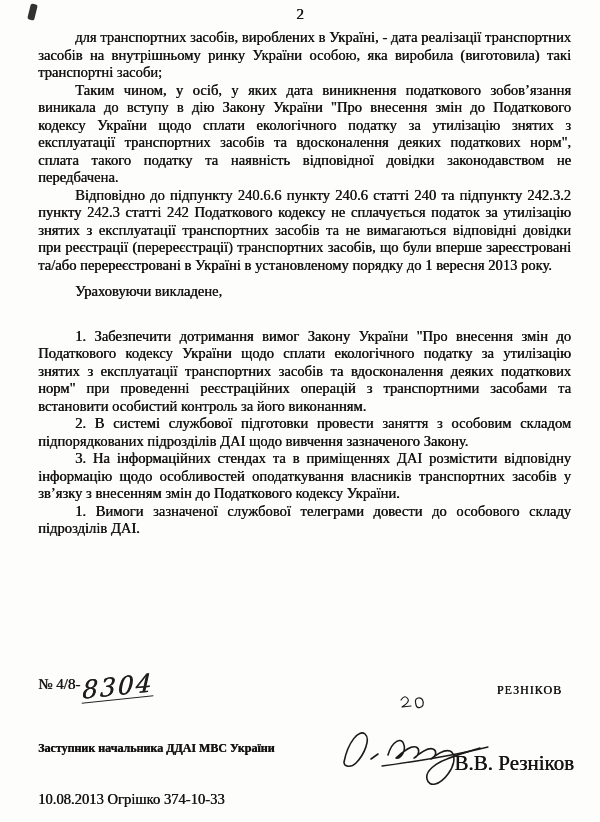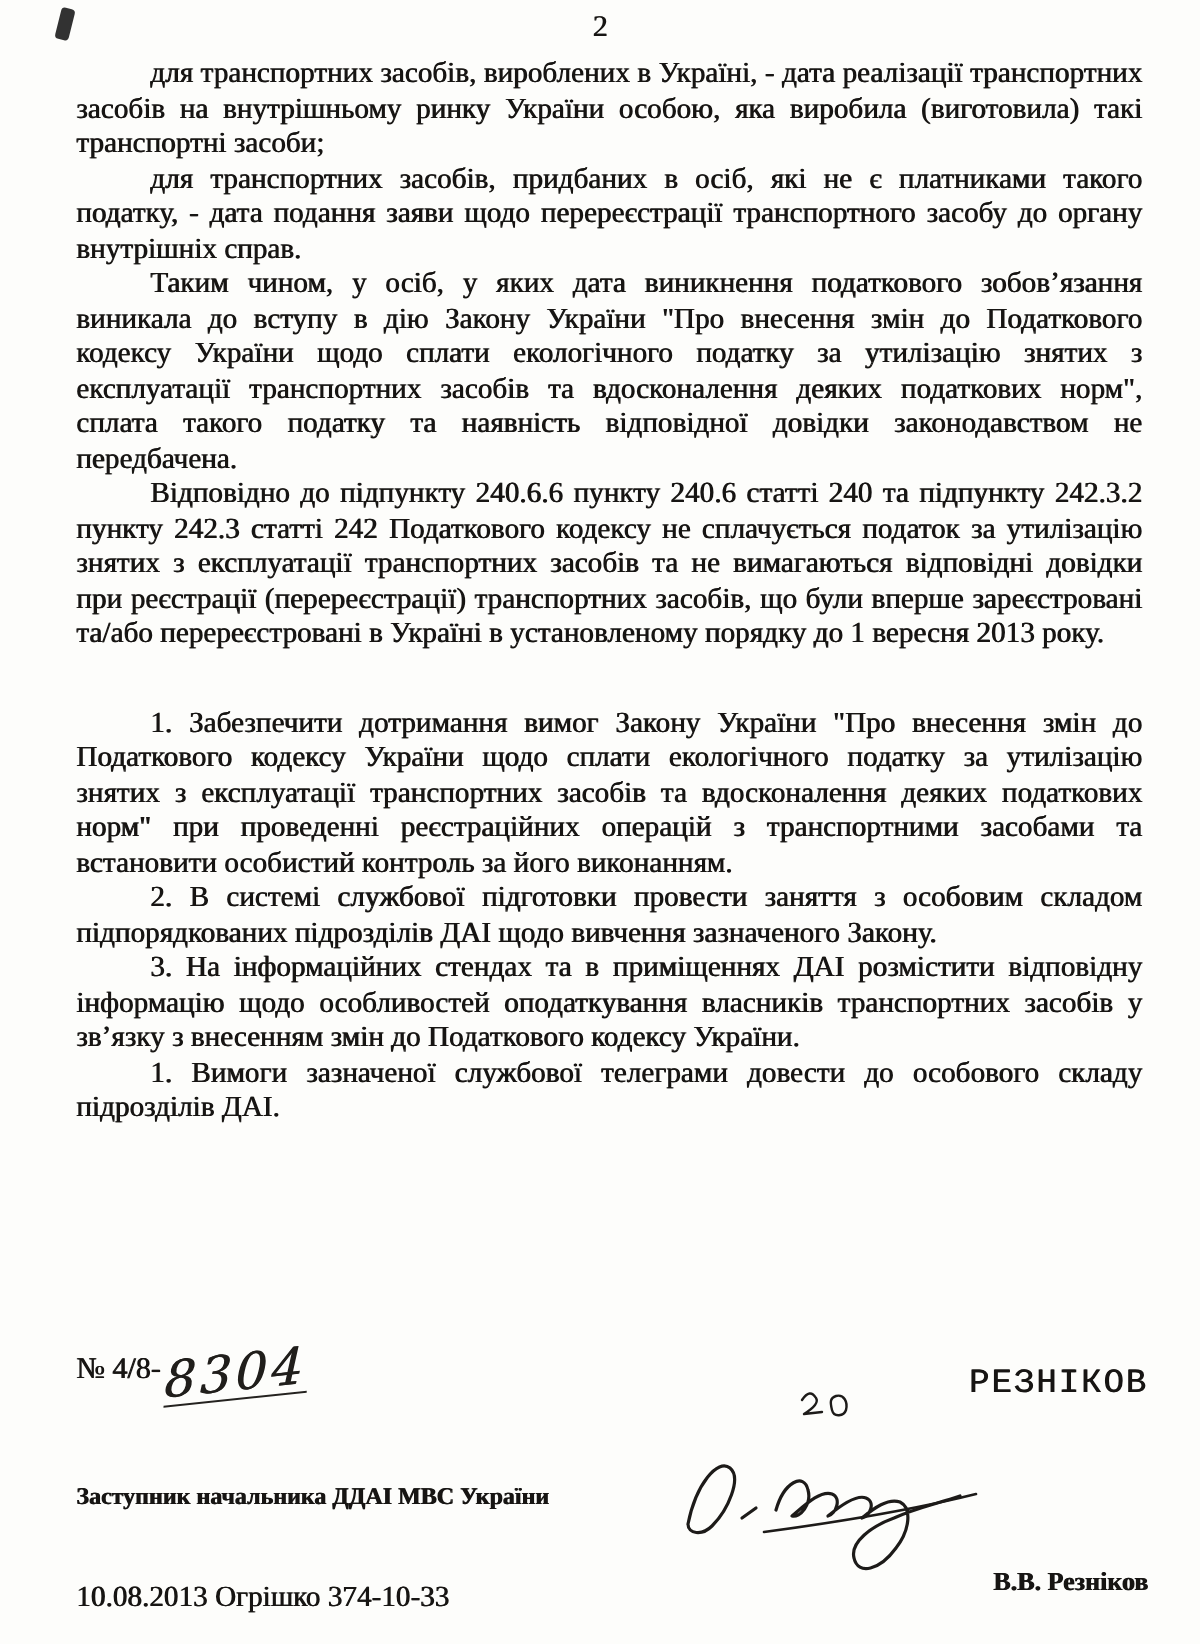--- a/index.html
+++ b/index.html
@@ -40,52 +40,52 @@
     display:inline-block;
     transform:rotate(-6deg) skewX(-8deg);
     letter-spacing:2px;
     border-bottom:1.6px solid #24221f;
     line-height:1;
     vertical-align:-6px;
     margin-left:2px;
     color:#201e1b;
   }
   .surname-right{
-    position:absolute;right:0;top:9px;
-    letter-spacing:1px;font-size:17px;font-family:Liberation Mono, monospace;
+    position:absolute;right:12px;top:9px;
+    letter-spacing:1px;font-size:12px;
   }
   .small-mark{position:absolute;left:397px;top:693px;}
   .titles{
     position:absolute;top:737px;left:38px;
     font-weight:bold;font-size:12px;line-height:22px;
   }
   .signature-svg{position:absolute;left:330px;top:708px;}
   .signer-name{
     position:absolute;right:26px;top:751px;
-    font-weight:bold;font-size:13px;margin-top:32px;
+    font-weight:normal;font-size:21px;
   }
   .date-line{
     position:absolute;left:38px;top:791px;font-size:14.6px;
   }
   svg path{fill:none;stroke:#1d1b19;stroke-linecap:round;stroke-linejoin:round;}
 </style>
 </head>
 <body>
 
 <div class="page">
 
   <div class="artifact-topleft"></div>
 
   <div class="page-number scan-text">2</div>
 
   <div class="body scan-text">
     <p>для транспортних засобів, вироблених в Україні, - дата реалізації транспортних засобів на внутрішньому ринку України особою, яка виробила (виготовила) такі транспортні засоби;</p>
-    <p>для транспортних засобів, придбаних в осіб, які не є платниками такого податку, - дата подання заяви щодо перереєстрації транспортного засобу до органу внутрішніх справ.</p>
     <p>Таким чином, у осіб, у яких дата виникнення податкового зобов’язання виникала до вступу в дію Закону України "Про внесення змін до Податкового кодексу України щодо сплати екологічного податку за утилізацію знятих з експлуатації транспортних засобів та вдосконалення деяких податкових норм", сплата такого податку та наявність відповідної довідки законодавством не передбачена.</p>
     <p>Відповідно до підпункту 240.6.6 пункту 240.6 статті 240 та підпункту 242.3.2 пункту 242.3 статті 242 Податкового кодексу не сплачується податок за утилізацію знятих з експлуатації транспортних засобів та не вимагаються відповідні довідки при реєстрації (перереєстрації) транспортних засобів, що були вперше зареєстровані та/або перереєстровані в Україні в установленому порядку до 1 вересня 2013 року.</p>
+    <p class="gap-sm">Ураховуючи викладене,</p>
     <p class="gap-lg">1. Забезпечити дотримання вимог Закону України "Про внесення змін до Податкового кодексу України щодо сплати екологічного податку за утилізацію знятих з експлуатації транспортних засобів та вдосконалення деяких податкових норм" при проведенні реєстраційних операцій з транспортними засобами та встановити особистий контроль за його виконанням.</p>
     <p>2. В системі службової підготовки провести заняття з особовим складом підпорядкованих підрозділів ДАІ щодо вивчення зазначеного Закону.</p>
     <p>3. На інформаційних стендах та в приміщеннях ДАІ розмістити відповідну інформацію щодо особливостей оподаткування власників транспортних засобів у зв’язку з внесенням змін до Податкового кодексу України.</p>
     <p>1. Вимоги зазначеної службової телеграми довести до особового складу підрозділів ДАІ.</p>
   </div>
 
   <div class="number-line scan-text">
     <span>№ 4/8-</span><span class="handwritten-number">8304</span>
     <span class="surname-right">РЕЗНІКОВ</span>
   </div>

